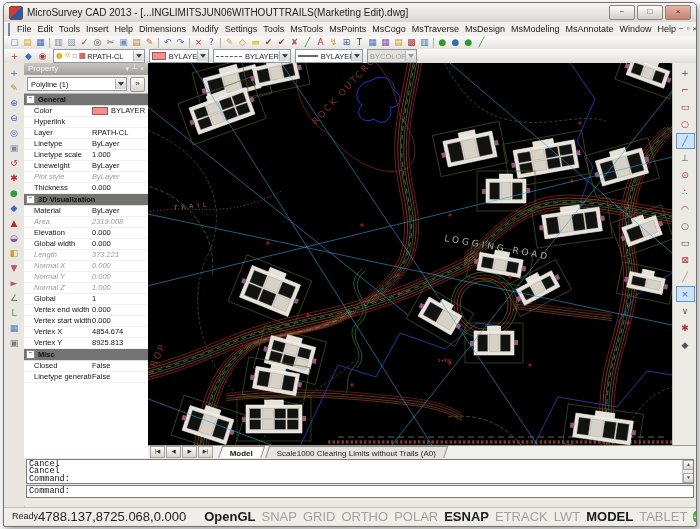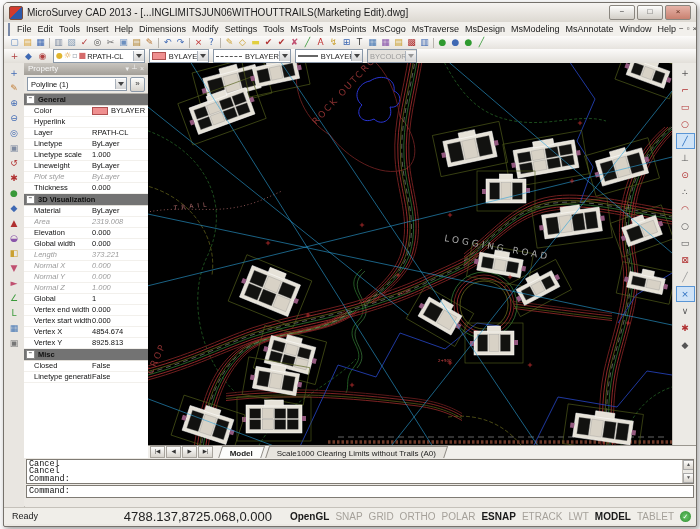--- a/index.html
+++ b/index.html
@@ -98,21 +98,21 @@
     background:linear-gradient(#fdfdfc,#d8d4cd);border:1px solid #aaa;}
   .varrow.up{top:0;} .varrow.down{bottom:0;}
   .cmd-input{margin:1px 2px;height:11px;background:#fff;border:1px solid #7f7b74;
     font-family:"Liberation Mono",monospace;font-size:8.5px;line-height:11px;padding-left:2px;color:#111;}
   
   .statusbar{position:absolute;left:0;top:504px;right:0;height:16px;background:#f0eee9;border-top:1px solid #c5c1ba;
     display:flex;align-items:center;font-size:8.5px;color:#222;}
   .ready{padding-left:8px;flex:0 0 auto;font-size:9px;}
   .coords{margin-left:auto;padding-right:18px;font-size:13px;color:#222;}
   .toggles{display:flex;gap:6px;padding-right:6px;}
-  .tog{color:#a5a19a;font-size:10px;}
+  .tog{color:#a5a19a;font-size:13px;}
   .tog.on{color:#1a1a1a;font-weight:bold;}
   .okcheck{width:11px;height:11px;border-radius:50%;background:radial-gradient(#6cc96c,#2e8b2e);border:1px solid #25702 5;
     color:#fff;font-size:7px;line-height:11px;text-align:center;margin-right:5px;}
 </style>
 </head>
 <body>
 
 <div id="window">
 
   <div class="titlebar">

